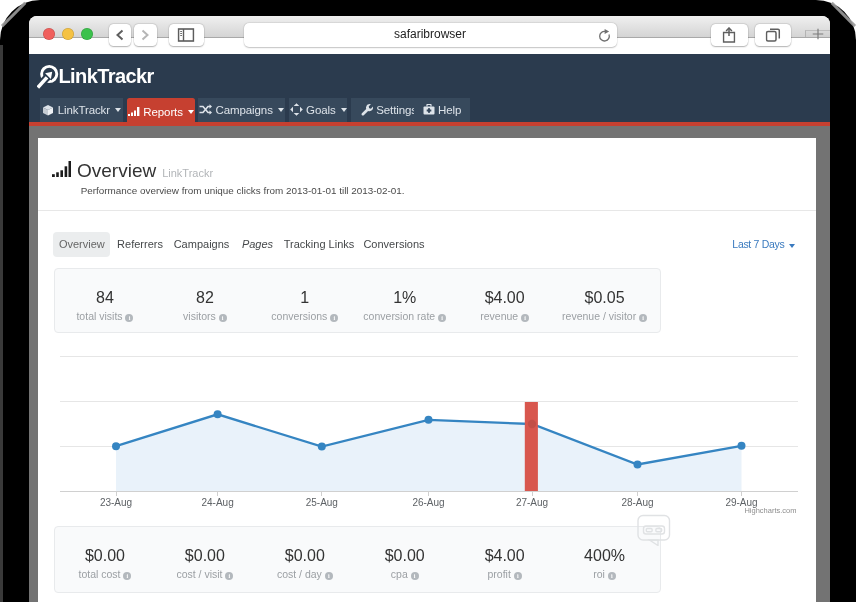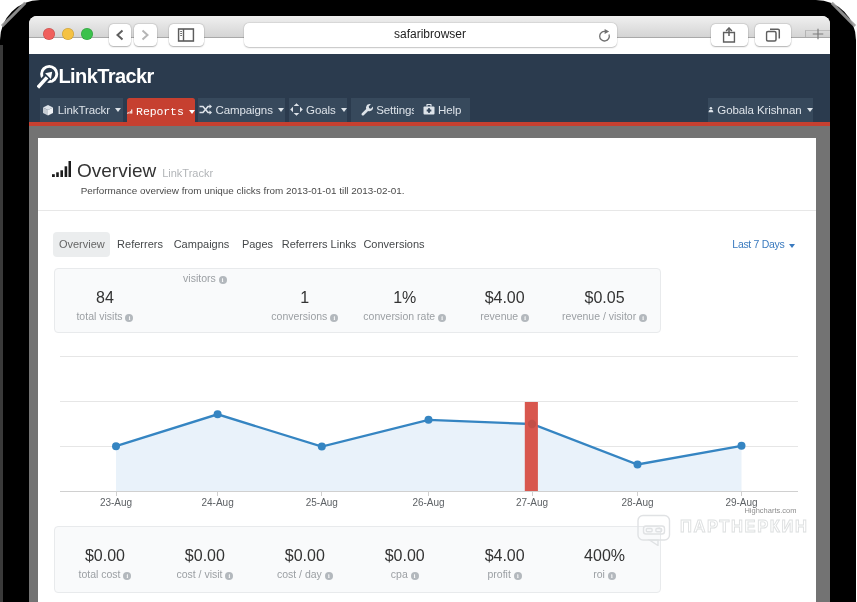--- a/index.html
+++ b/index.html
@@ -40,21 +40,21 @@
   .logo { position:absolute; left:8px; top:47.5px; display:flex; align-items:center; }
   .logo .txt { color:#fff; font-size:20px; font-weight:bold; letter-spacing:-0.6px; margin-left:-1px; }
 
   .navbar { position:absolute; left:0; top:81.5px; width:801px; height:24.5px; background:#2b3b4e; }
   .redline { position:absolute; left:0; top:106px; width:801px; height:3.8px; background:#c64030; }
   .nbtn { position:absolute; top:81.5px; height:24.5px; background:#37495c; color:#dde3e9;
     font-size:11.5px; letter-spacing:-0.1px; display:flex; align-items:center; justify-content:center; white-space:nowrap; }
   .nbtn svg { margin-right:3.5px; }
   .caret { display:inline-block; width:0; height:0; border-left:3.5px solid transparent;
     border-right:3.5px solid transparent; border-top:4px solid #dde3e9; margin-left:5px; }
-  .nbtn.red { background:#c64030; height:28.3px; border-radius:2.5px 2.5px 0 0; color:#fff;font-family:Liberation Mono, monospace; }
+  .nbtn.red { background:#c64030; height:28.3px; border-radius:2.5px 2.5px 0 0; color:#fff; }
   .nbtn.red .caret { border-top-color:#fff; }
 
   
   .content { position:absolute; left:0; top:110px; width:801px; height:476px; background:#737373; }
   .card { position:absolute; left:9.5px; top:12.4px; width:778px; height:463.6px; background:#fff; }
   .h1row { position:absolute; left:13.5px; top:22px; display:flex; align-items:baseline; }
   .h1row .big { font-size:19px; color:#333; margin-left:6px; }
   .h1row .sub { font-size:11px; color:#b2b5b8; margin-left:6px; }
   .desc { position:absolute; left:14.7px; top:46.2px; font-size:9.9px; color:#4a4a4a;margin-left:28px; }
   .hrline { position:absolute; left:0; top:71.9px; width:778px; border-top:1px solid #e7e7e7; }
@@ -198,27 +198,20 @@
       Settings
     </div>
     <div class="nbtn" style="left:385.5px; width:56px;">
       <svg width="12" height="11" viewBox="0 0 12 11">
           <path d="M4 2.5 V1 Q4 0.3 4.7 0.3 H7.3 Q8 0.3 8 1 V2.5" fill="none" stroke="#dde3e9" stroke-width="1.2"></path>
           <rect x="0.5" y="2.5" width="11" height="8" rx="1" fill="#dde3e9"></rect>
           <rect x="5" y="4.2" width="2" height="4.6" fill="#37495c"></rect>
           <rect x="3.7" y="5.5" width="4.6" height="2" fill="#37495c"></rect>
         </svg>
       Help
-    </div>
-    <div class="nbtn" style="left:679.5px; width:104.5px;">
-      <svg width="11" height="11" viewBox="0 0 11 11">
-          <circle cx="5.5" cy="3" r="2.4" fill="#dde3e9"></circle>
-          <path d="M0.8 10.5 Q0.8 6 5.5 6 Q10.2 6 10.2 10.5 Z" fill="#dde3e9"></path>
-        </svg>
-      Gobala Krishnan<span class="caret"></span>
     </div>
 
     <div class="content">
       <div class="card">
         <div class="h1row">
           <svg width="19.5" height="16" viewBox="0 0 19.5 16" style="margin-bottom:-3px">
               <g fill="#1c1c1c">
                 <rect x="0" y="13.2" width="2.8" height="2.8"></rect>
                 <rect x="4.2" y="11.3" width="2.6" height="4.7"></rect>
                 <rect x="8.4" y="9.3" width="2.6" height="6.7"></rect>
@@ -228,31 +221,32 @@
             </svg>
           <div class="big">Overview</div>
             <div class="sub">LinkTrackr</div>
         </div>
         <div class="desc">Performance overview from unique clicks from 2013-01-01 till 2013-02-01.</div>
         <div class="hrline"></div>
 
         <div class="pill">Overview</div>
         <div class="tab" style="left:102px;">Referrers</div>
         <div class="tab" style="left:163.5px;">Campaigns</div>
-        <div class="tab" style="left:219.5px;">Pages</div>
-        <div class="tab" style="left:281px;">Referrers Links</div>
+        <div class="tab" style="left:219.5px;font-style:italic;">Pages</div>
+        <div class="tab" style="left:281px;">Tracking Links</div>
         <div class="tab" style="left:356px;">Conversions</div>
         <div class="last7">Last 7 Days<span class="caret"></span></div>
 
         <div class="panel p1">
           <div class="col">
               <div class="val">84</div>
               <div class="lab">total visits <span class="info">i</span></div>
             </div>
           <div class="col">
+              <div class="val">82</div>
               <div class="lab">visitors <span class="info">i</span></div>
             </div>
           <div class="col">
               <div class="val">1</div>
               <div class="lab">conversions <span class="info">i</span></div>
             </div>
           <div class="col">
               <div class="val">1%</div>
               <div class="lab">conversion rate <span class="info">i</span></div>
             </div>
@@ -308,21 +302,20 @@
         <div class="wmark">
           <svg width="34" height="32" viewBox="0 0 34 32">
               <g fill="none" stroke="#e0e2e4" stroke-width="1.4">
                 <rect x="1" y="1.5" width="31.5" height="24.5" rx="5"></rect>
                 <path d="M12.5 26 L21 26 L21 31.5 Z"></path>
                 <rect x="6.5" y="12" width="21" height="8" rx="2.5"></rect>
                 <rect x="9.3" y="14.5" width="5.8" height="3.2" rx="1"></rect>
                 <rect x="18.9" y="14.5" width="5.8" height="3.2" rx="1"></rect>
               </g>
             </svg>
-          <div class="wtxt">ПАРТНЕРКИН</div>
         </div>
 
         <div class="panel p2">
           <div class="col">
               <div class="val">$0.00</div>
               <div class="lab">total cost <span class="info">i</span></div>
             </div>
           <div class="col">
               <div class="val">$0.00</div>
               <div class="lab">cost / visit <span class="info">i</span></div>

